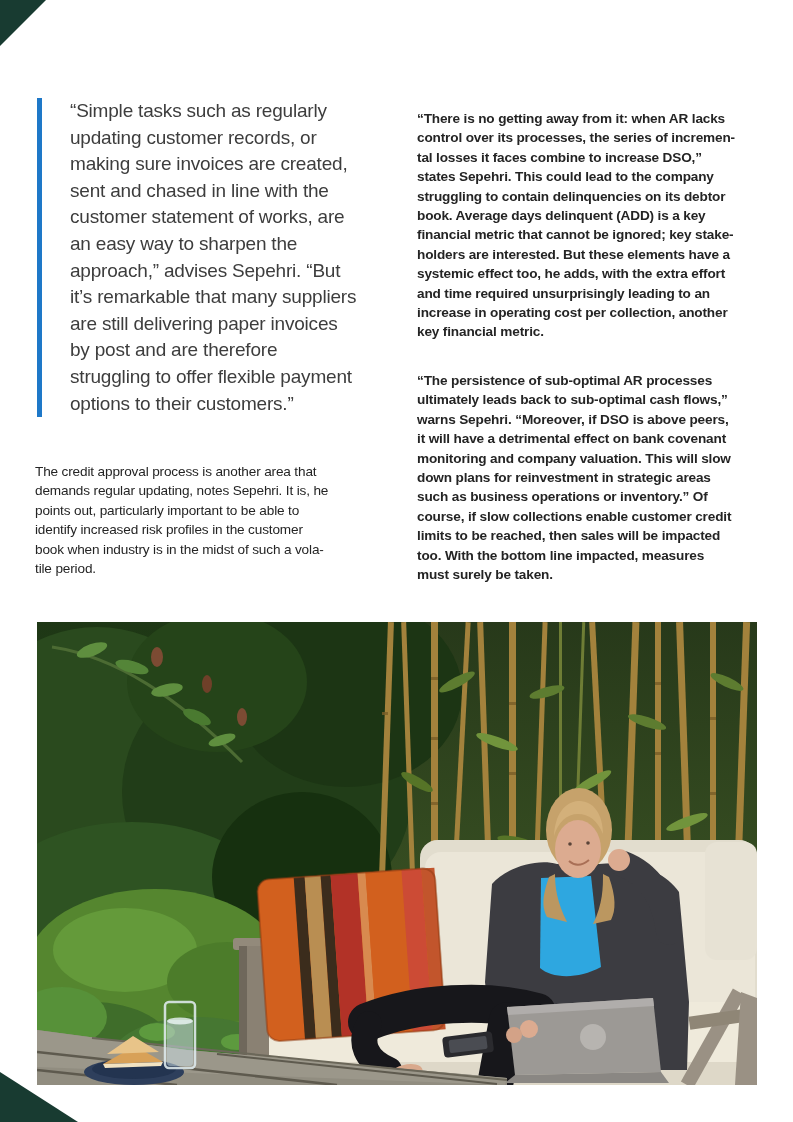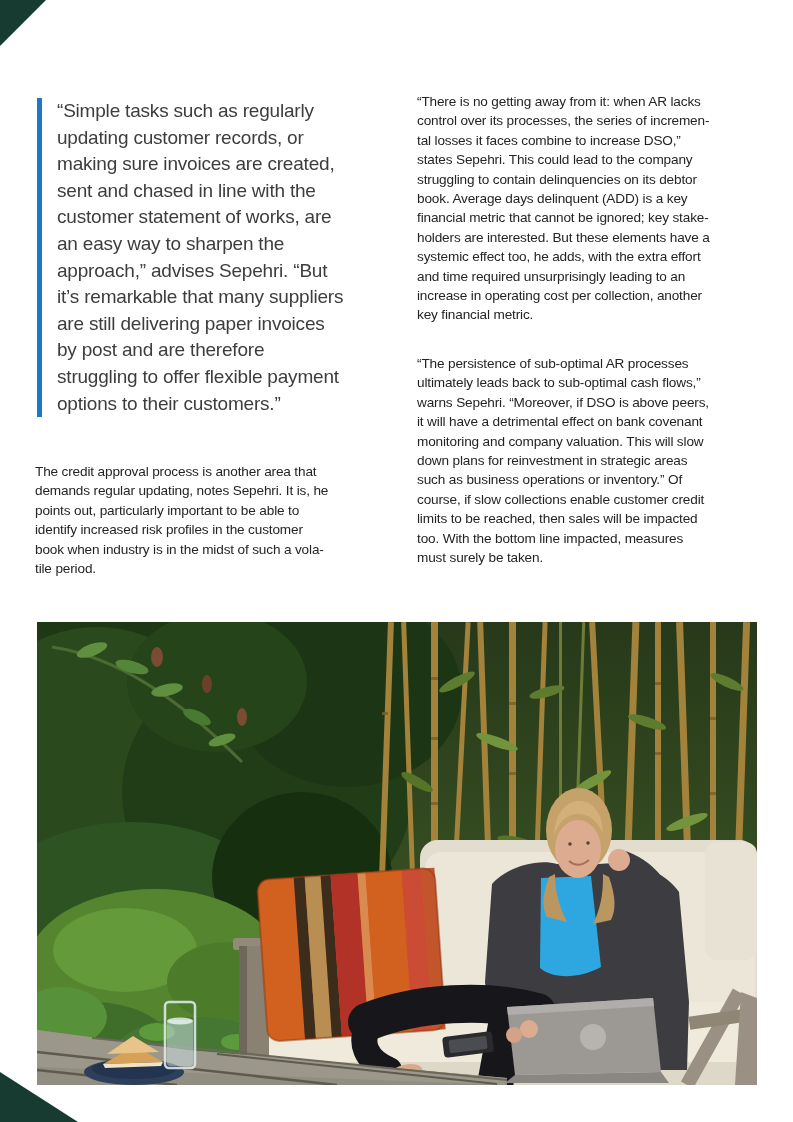--- a/index.html
+++ b/index.html
@@ -19,34 +19,34 @@
     overflow:hidden;
     font-family:"Liberation Sans","DejaVu Sans",sans-serif;
   }
   .corner{position:absolute;width:0;height:0;}
   .corner-tl{top:0;left:0;border-top:46px solid var(--accent-corner);border-right:46px solid transparent;}
   .corner-bl{bottom:0;left:0;border-bottom:50px solid var(--accent-corner);border-right:78px solid transparent;}
 
   .pull-quote{
     position:absolute;left:37px;top:98px;width:350px;
     border-left:5px solid var(--quote-bar);
-    padding-left:15px;
+    padding-left:28px;
   }
   .pull-quote .quote-text{
     font-size:19px;line-height:26.6px;letter-spacing:-0.2px;
     color:var(--quote-text);
     white-space:pre;
   }
   .body-para{
     font-size:13.6px;line-height:19.4px;letter-spacing:-0.15px;
     color:var(--body-text);
     white-space:pre;
   }
   .left-para{position:absolute;left:35px;top:462px;width:356px;}
-  .right-col{position:absolute;left:417px;top:92px;width:348px;}
+  .right-col{position:absolute;left:417px;top:109px;width:348px;font-weight:bold;}
   .right-col .body-para{margin-bottom:29px;}
 
   .photo{
     position:absolute;left:37px;top:622px;width:720px;height:463px;
     overflow:hidden;background:#2a4a1e;
   }
   .photo svg{display:block;width:100%;height:100%;}
 </style>
 </head>
 <body>

